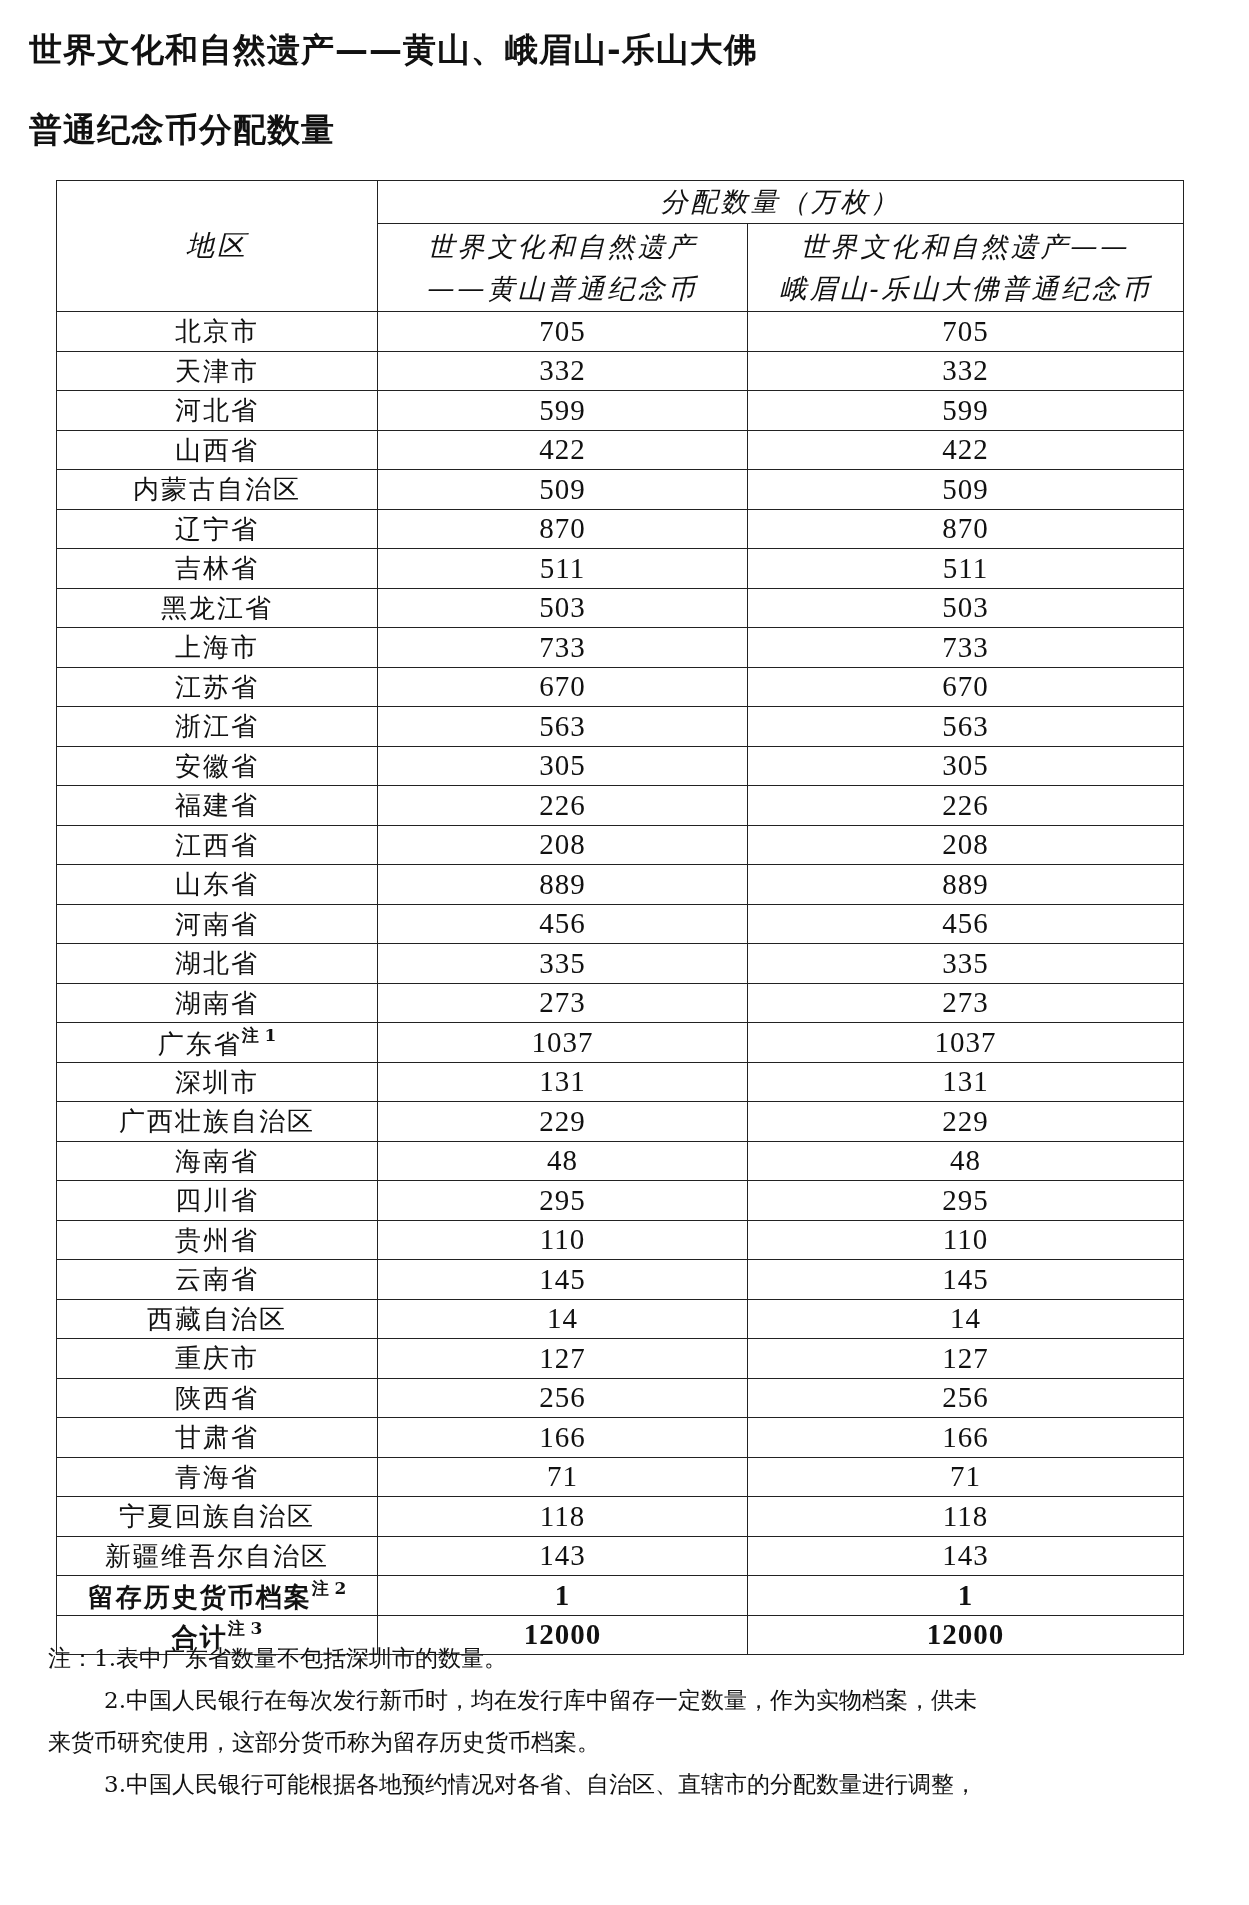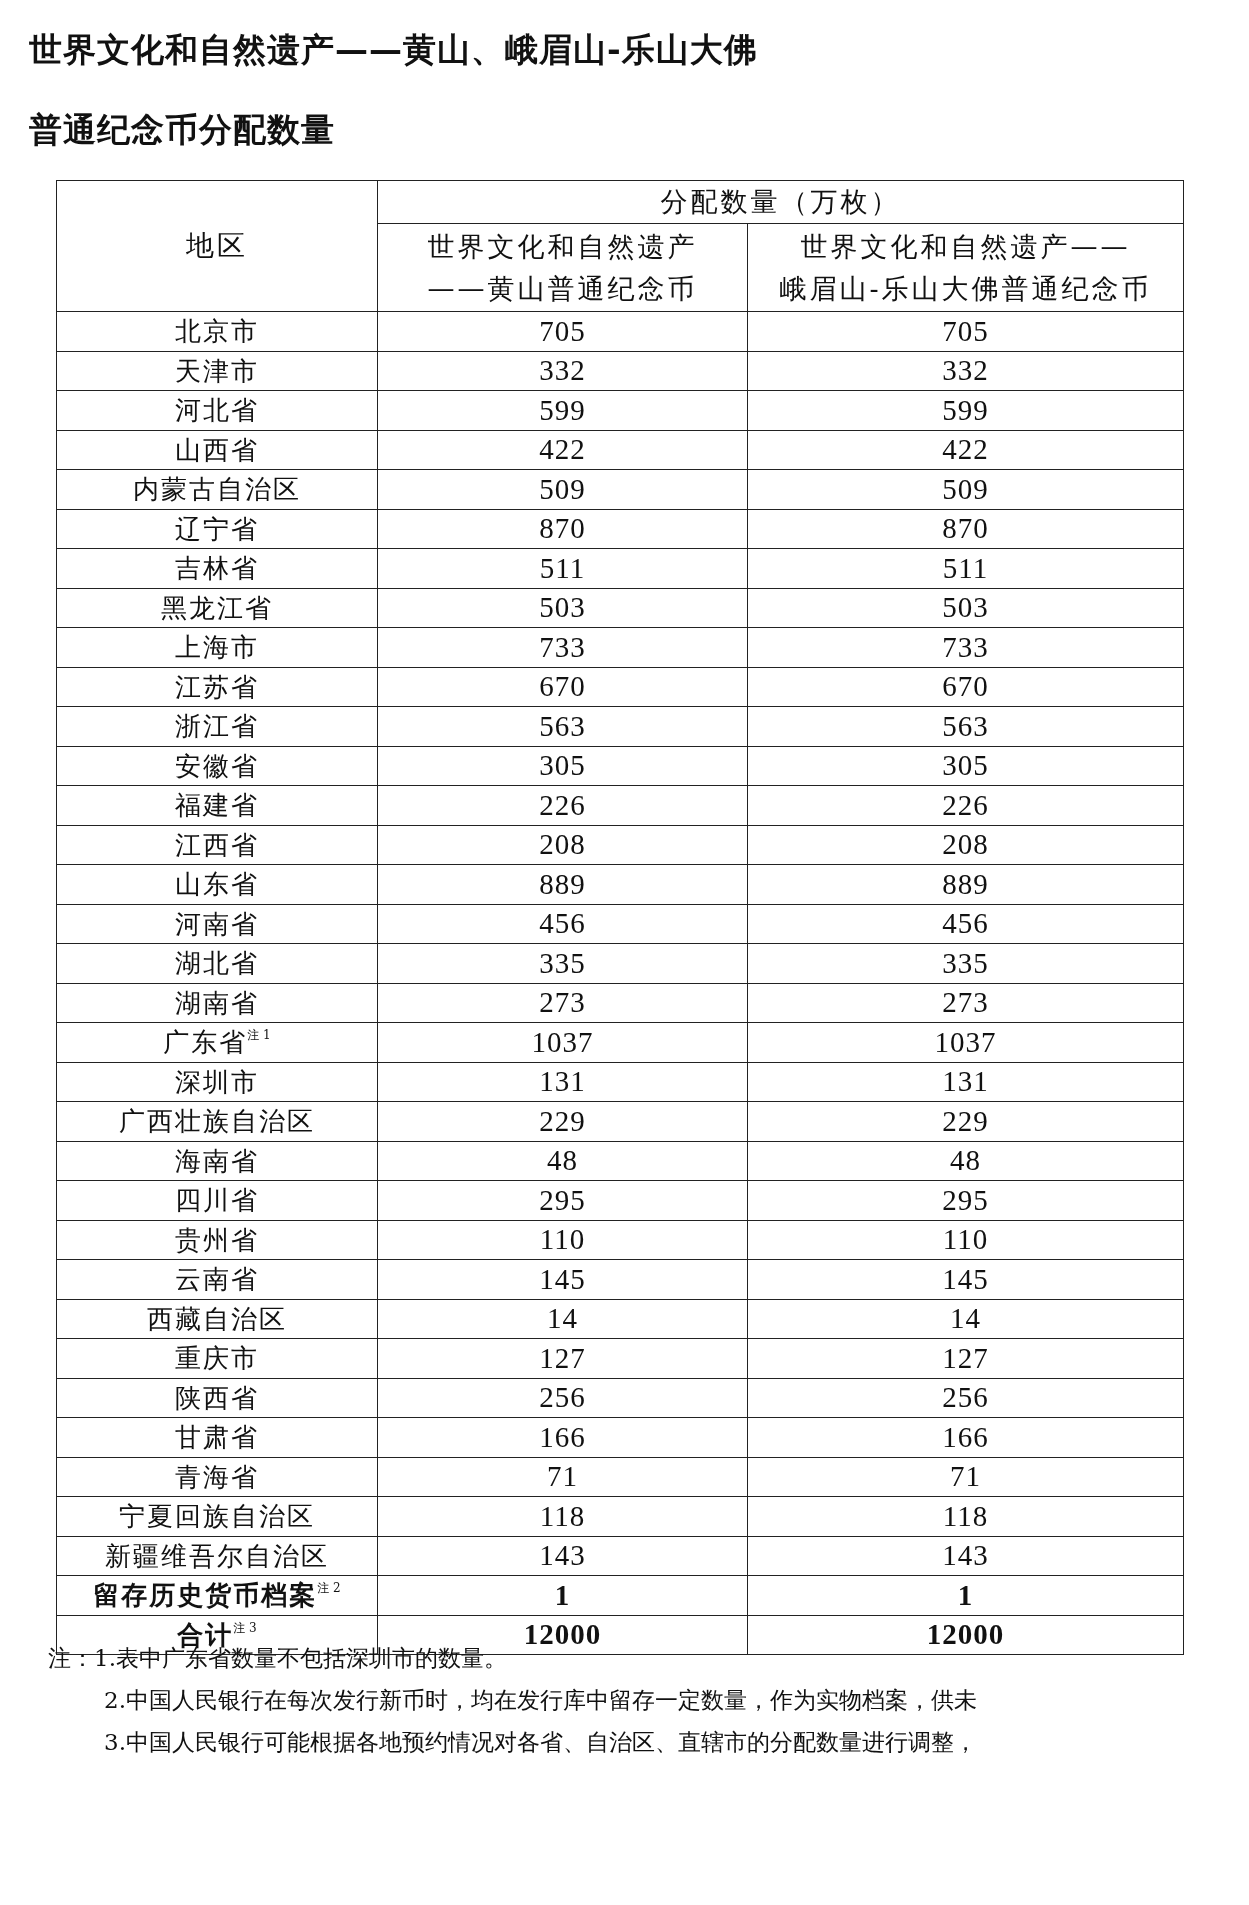--- a/index.html
+++ b/index.html
@@ -7,28 +7,28 @@
        font-family:"DejaVu Serif","Liberation Serif",serif;color:#111;}
   .title{position:absolute;left:0;width:1249px;text-align:left;
          font-weight:bold;font-size:33px;letter-spacing:1px;
          font-family:"DejaVu Serif","Liberation Serif",serif;padding-left:29px;}
   .t1{top:28px;}
   .t2{top:108px;}
   table{position:absolute;left:56px;top:180px;width:1127px;
         border-collapse:collapse;table-layout:fixed;}
   td,th{border:1.6px solid #222;padding:0;text-align:center;vertical-align:middle;
         font-weight:normal;font-family:"DejaVu Serif","Liberation Serif",serif;}
-  th{font-size:27px;letter-spacing:3px;}
+  th{font-size:27px;letter-spacing:3px;font-style:italic;}
   th.region-h{font-size:28px;}
   tr.hrow1 th{height:42px;}
   tr.hrow2 th{height:87px;line-height:42px;}
   tbody td{height:38.5px;font-size:26px;letter-spacing:2px;line-height:1;}
   tbody td.num{font-family:"Liberation Serif","DejaVu Serif",serif;font-size:29px;letter-spacing:1px;}
   tr.bold td{font-weight:bold;margin-left:35px;}
-  sup{font-size:12px;vertical-align:12px;letter-spacing:0;font-weight:normal;}
+  sup{font-size:17px;vertical-align:12px;letter-spacing:0;font-weight:bold;}
   .notes{position:absolute;left:48px;top:1637px;width:1130px;font-size:23px;
          line-height:42px;font-family:"DejaVu Serif","Liberation Serif",serif;}
   .notes p{margin:0;}
   .indent{text-indent:56px;}
 </style>
 </head>
 <body>
 
 <div class="title t1">世界文化和自然遗产——黄山、峨眉山-乐山大佛</div>
 <div class="title t2">普通纪念币分配数量</div>
@@ -225,14 +225,15 @@
         <td><span>合计</span><sup>注 3</sup></td>
         <td class="num">12000</td>
         <td class="num">12000</td>
       </tr>
     </tbody>
 </table>
 
 <div class="notes">
   <p>注：1.表中广东省数量不包括深圳市的数量。</p>
   <p class="indent">2.中国人民银行在每次发行新币时，均在发行库中留存一定数量，作为实物档案，供未</p>
+  <p>来货币研究使用，这部分货币称为留存历史货币档案。</p>
   <p class="indent">3.中国人民银行可能根据各地预约情况对各省、自治区、直辖市的分配数量进行调整，</p>
 </div>
 
 </body></html>

